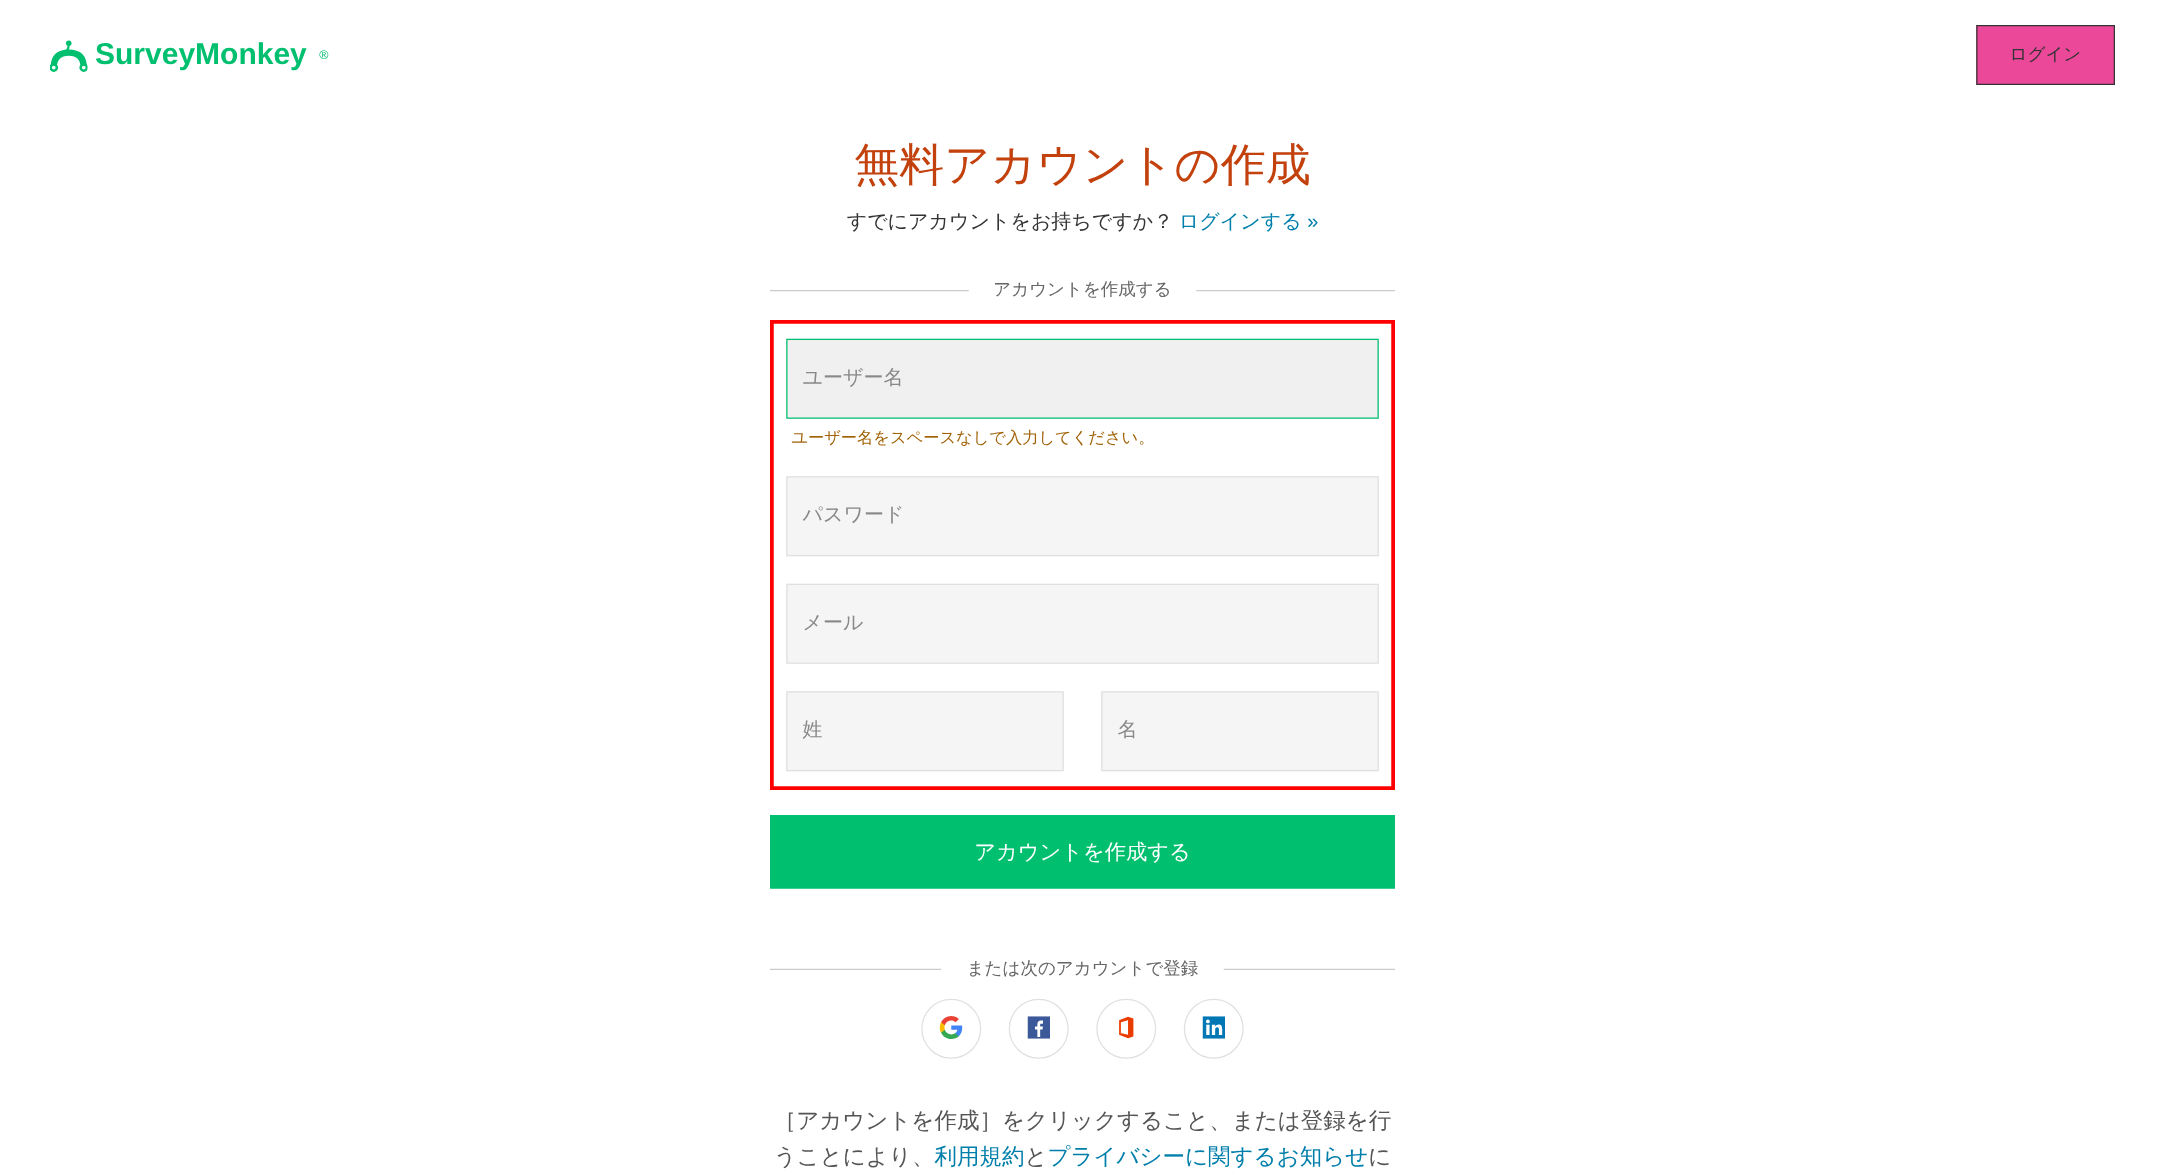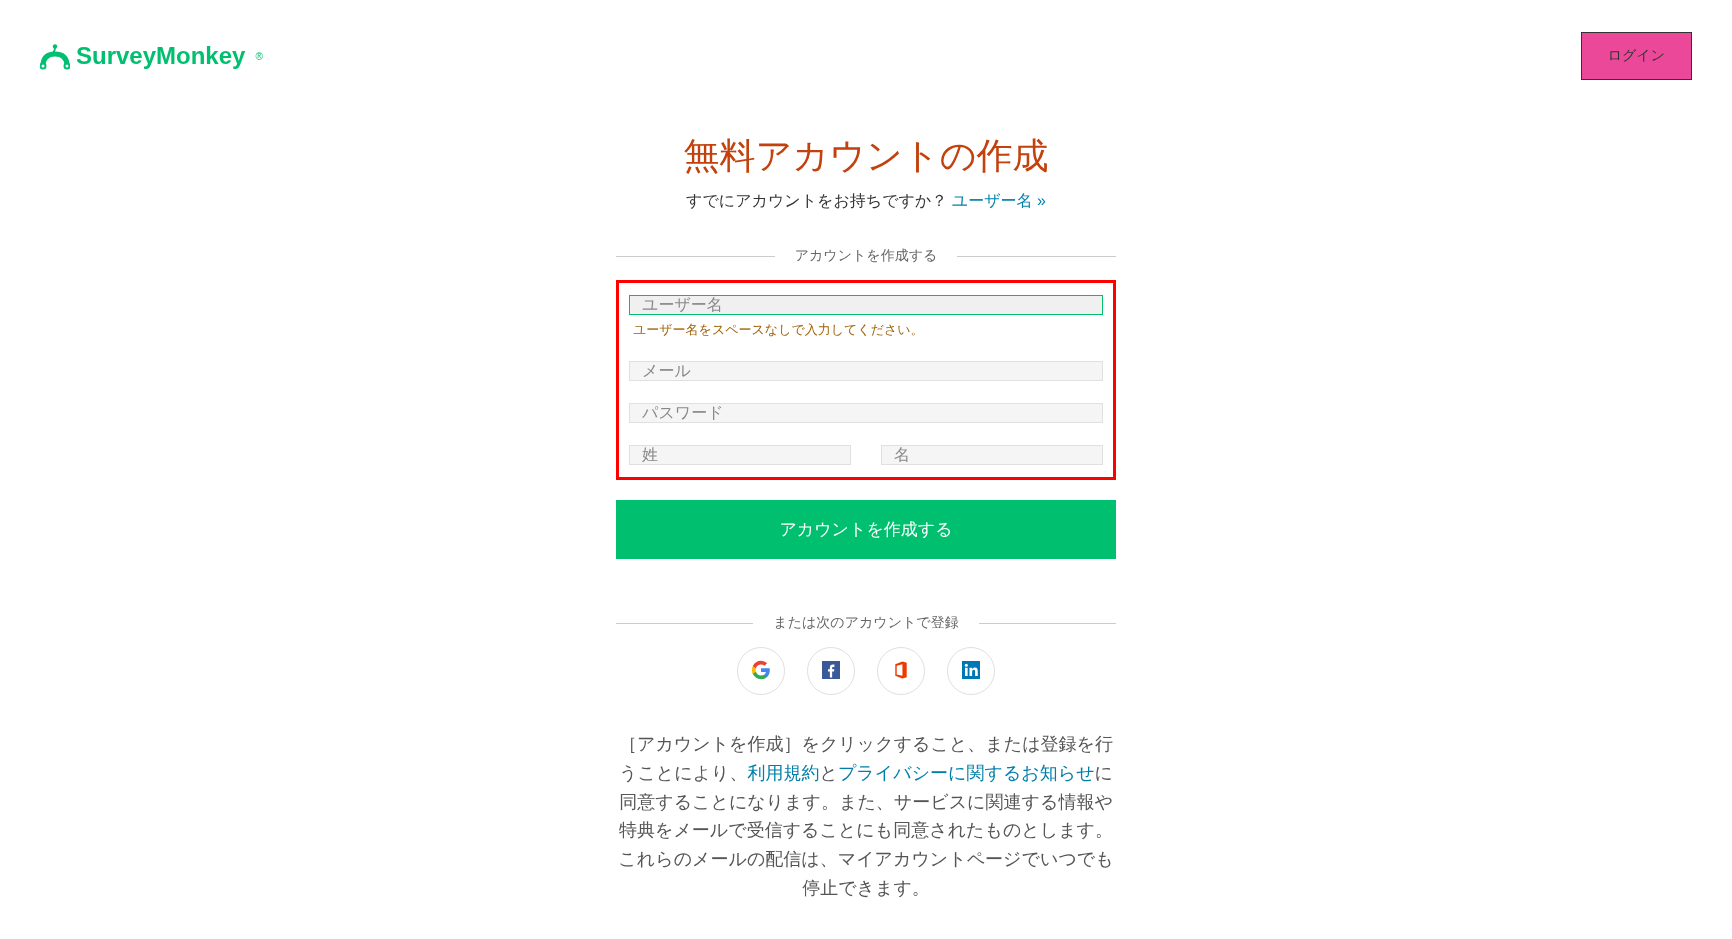--- a/index.html
+++ b/index.html
@@ -9,21 +9,21 @@
     }
     body {
       font-family: -apple-system, BlinkMacSystemFont, "Segoe UI", "Helvetica Neue", Arial, sans-serif;
       background: #ffffff;
       color: #333333;
     }
     .header {
       display: flex;
       justify-content: space-between;
       align-items: center;
-      padding: 32px 40px;
+      padding: 20px 40px;
     }
     .logo {
       display: flex;
       align-items: center;
       gap: 8px;
     }
     .logo-icon {
       width: 28px;
       height: 24px;
       position: relative;
@@ -89,21 +89,21 @@
     }
     .form-group {
       margin-bottom: 22px;
       text-align: left;
     }
     .form-group:last-child {
       margin-bottom: 0;
     }
     .text-input {
       width: 100%;
-      padding: 0 12px;
+      padding: 22px 12px;
       font-size: 16px;
       border: 1px solid #e0e0e0;
       background: #f5f5f5;
       color: #333333;
       outline: none;
     }
     .text-input::placeholder {
       color: #888888;
     }
     .text-input.focused {
@@ -178,39 +178,39 @@
     <span class="logo-text">SurveyMonkey</span>
       <span class="logo-reg">®</span>
   </div>
   <button class="login-button">ログイン</button>
 </div>
 
 <div class="content">
   <h1 class="page-title">無料アカウントの作成</h1>
   <p class="subtitle">
     <span>すでにアカウントをお持ちですか？</span>
-    <a href="#" class="login-link">ユーザー名 »</a>
+    <a href="#" class="login-link">ログインする »</a>
   </p>
 
   <div class="divider-row">
     <div class="divider-line"></div>
     <span class="divider-text">アカウントを作成する</span>
     <div class="divider-line"></div>
   </div>
 
   <div class="red-box">
     <div class="form-group">
       <input type="text" class="text-input focused" placeholder="ユーザー名" style="">
       <div class="helper-text">ユーザー名をスペースなしで入力してください。</div>
     </div>
     <div class="form-group">
+      <input type="password" class="text-input" placeholder="パスワード" style="">
+    </div>
+    <div class="form-group">
       <input type="email" class="text-input" placeholder="メール" style="">
-    </div>
-    <div class="form-group">
-      <input type="password" class="text-input" placeholder="パスワード" style="">
     </div>
     <div class="form-group name-row">
       <input type="text" class="text-input" placeholder="姓" style="">
       <input type="text" class="text-input" placeholder="名" style="">
     </div>
   </div>
 
   <button class="submit-button">アカウントを作成する</button>
 
   <div class="divider-row">

